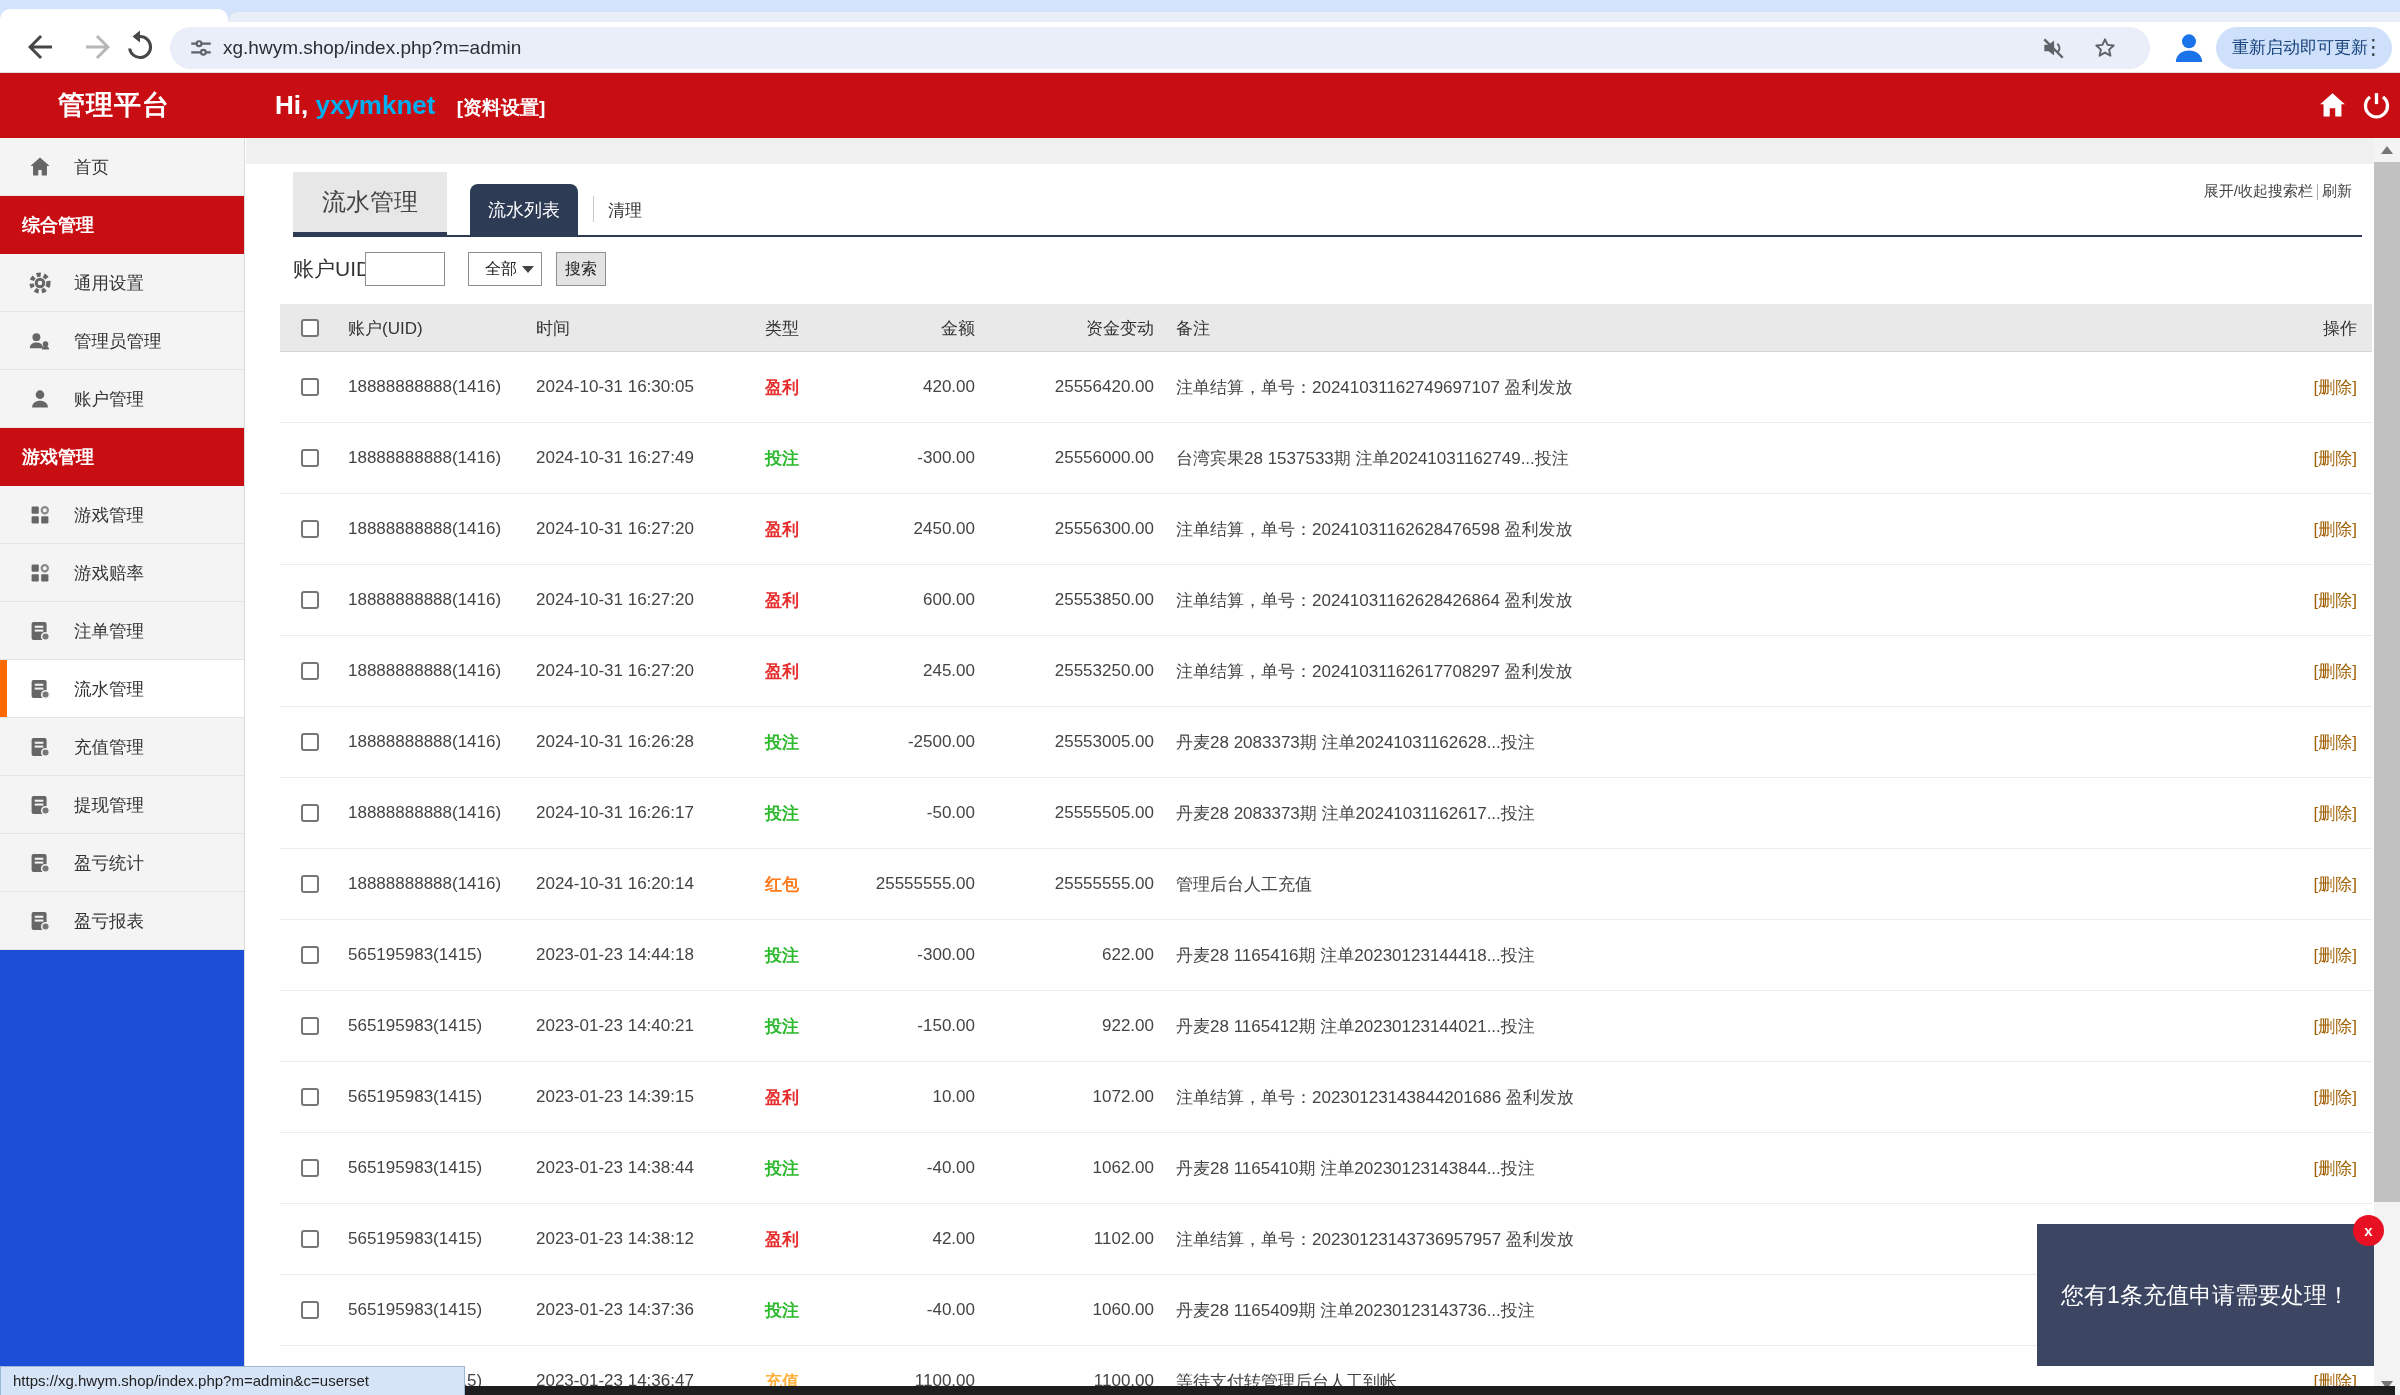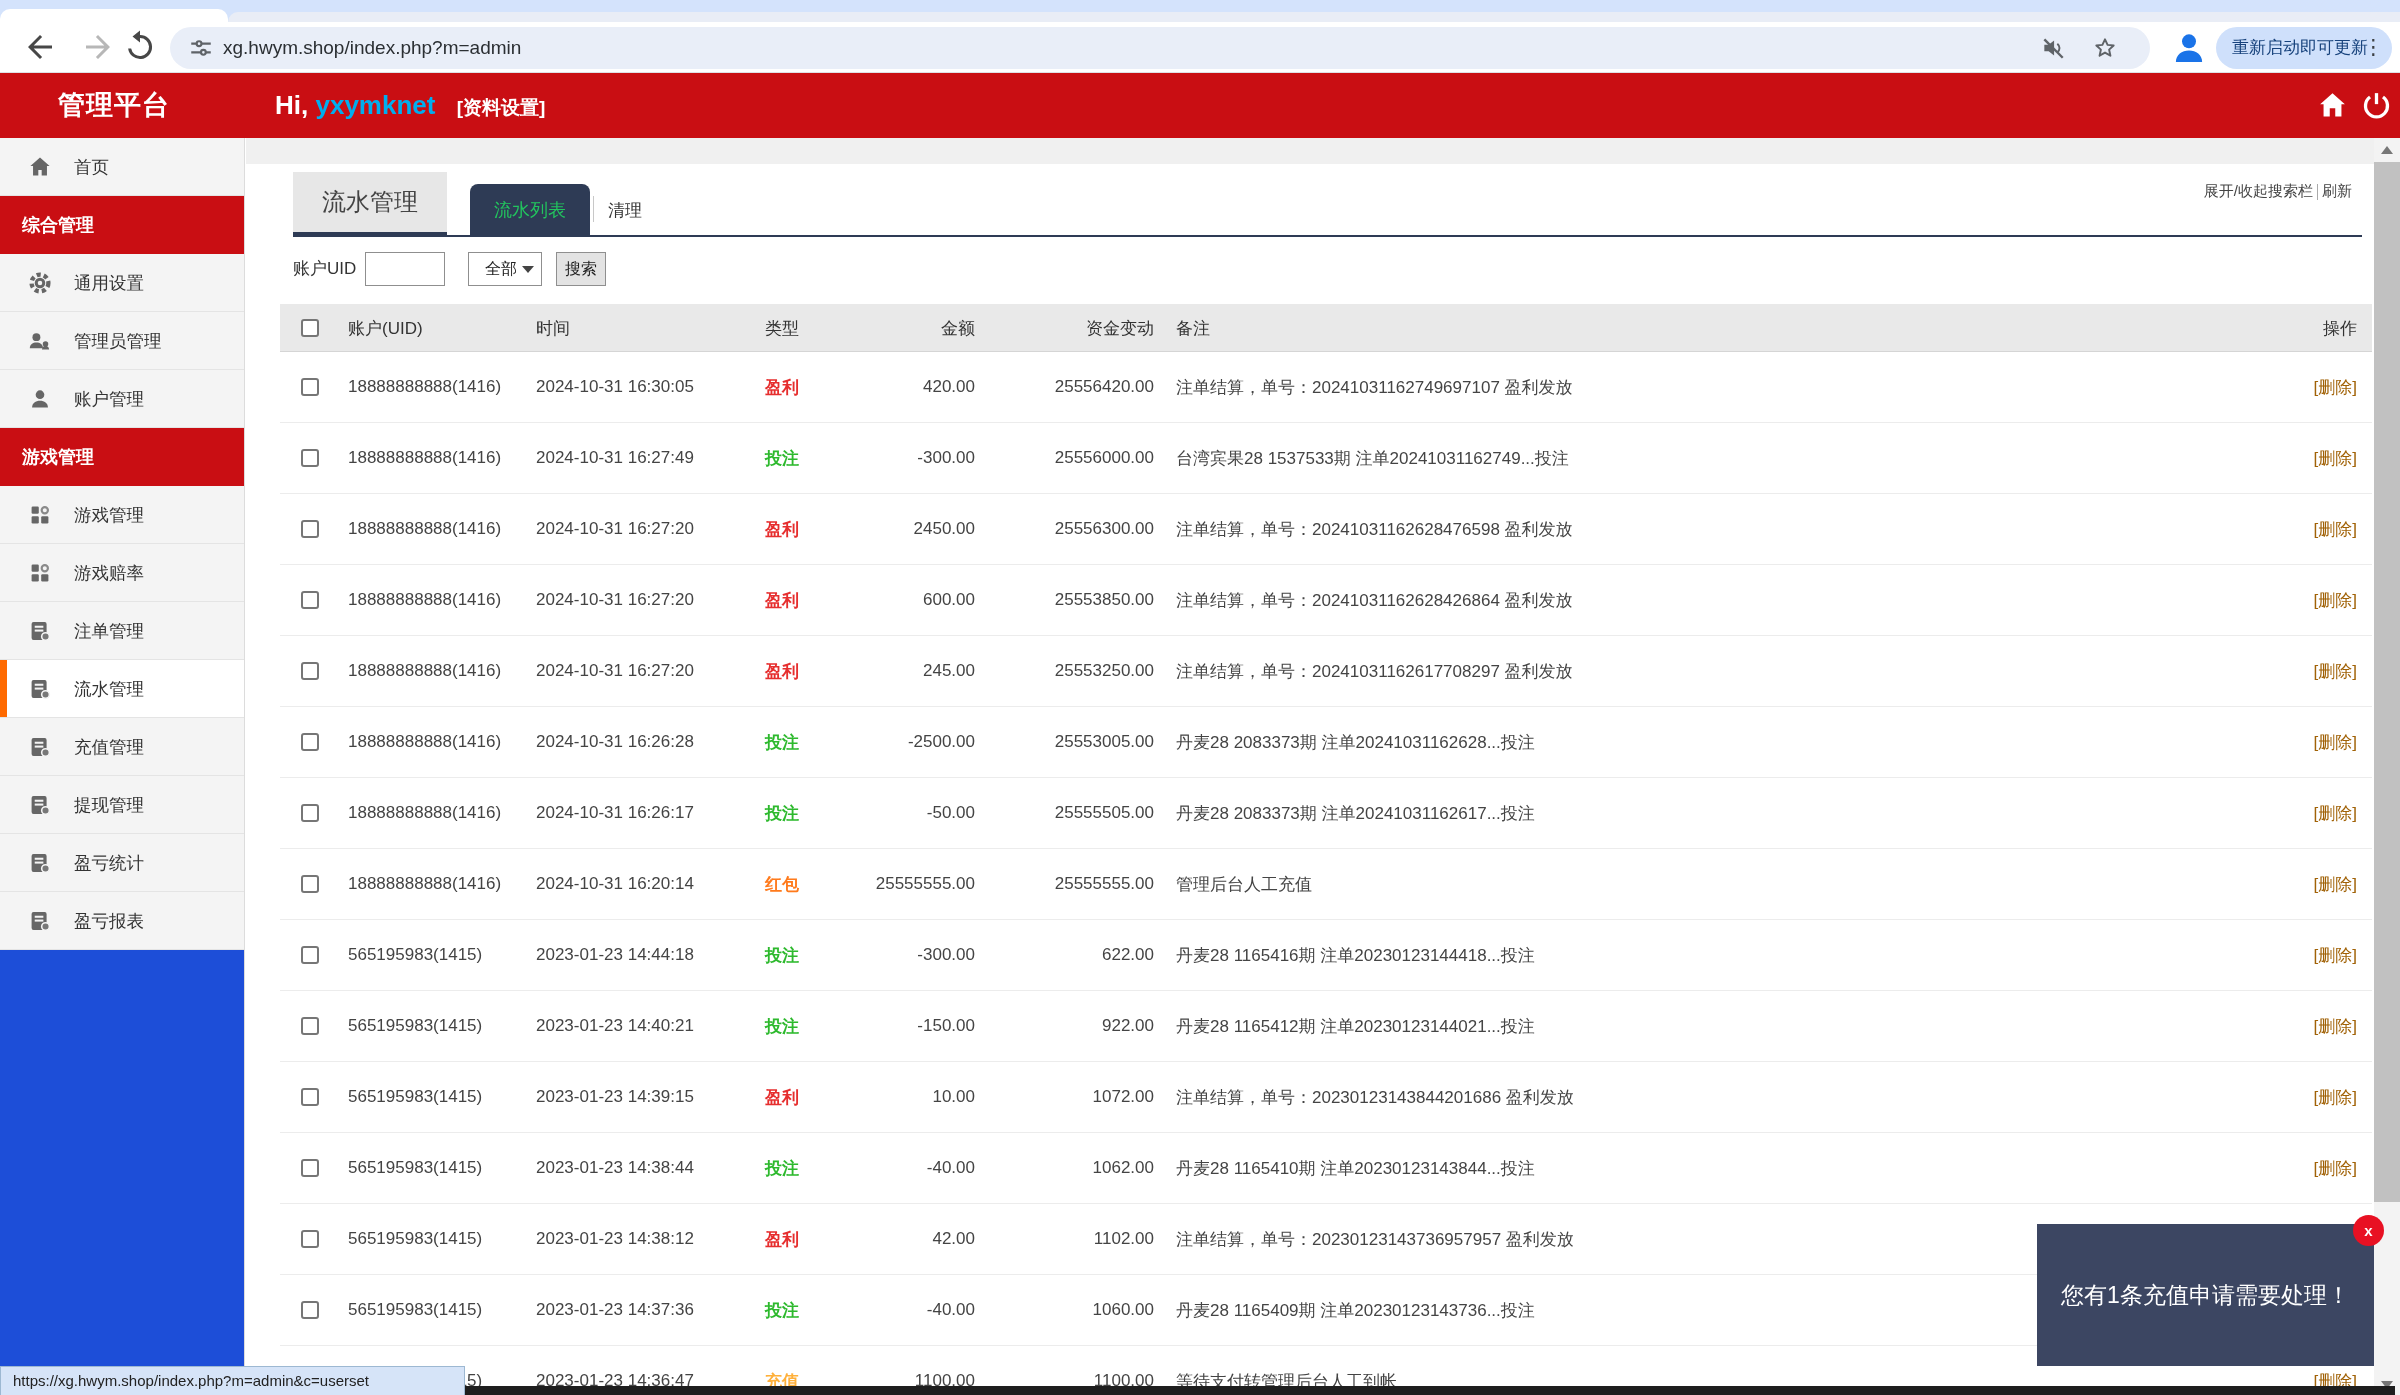--- a/index.html
+++ b/index.html
@@ -36,29 +36,29 @@
   .sb-section { position:relative; height:58px; background:#c90e13; line-height:58px; }
   .sb-section .sb-label { color:#fff; font-weight:bold; margin-left:22px; font-size:18px;margin-top:7px; }
   .sb-item .sb-label { position:absolute; left:74px; top:0; height:58px; line-height:58px; font-size:17.5px; color:#333; }
   .sb-icon { position:absolute; left:28px; top:17px; width:24px; height:24px; }
 
   
   .main-bg { position:absolute; left:246px; top:138px; width:2128px; height:1257px; background:#fff; }
   .main-topstrip { position:absolute; left:246px; top:138px; width:2128px; height:26px; background:#f0f0f0; }
   .page-title-box { position:absolute; left:293px; top:172px; width:154px; height:65px; background:#e7e7e7; border-bottom:5px solid #2e3b55; text-align:center; line-height:60px; font-size:24px; color:#444; }
   .navy-line { position:absolute; left:293px; top:235px; width:2069px; height:2px; background:#2e3b55; }
-  .tab-active { position:absolute; left:470px; top:184px; width:120px; height:53px; background:#2e3b55; border-radius:8px 8px 0 0; color:#22c55e; font-size:18px; text-align:center; line-height:53px; cursor:pointer; }
+  .tab-active { position:absolute; left:470px; top:184px; width:108px; height:53px; background:#2e3b55; border-radius:8px 8px 0 0; color:#ffffff; font-size:18px; text-align:center; line-height:53px; cursor:pointer; }
   .tab-divider { position:absolute; left:593px; top:196px; width:1px; height:26px; background:#c8c8c8; }
   .tab-plain { position:absolute; left:608px; top:184px; height:53px; line-height:53px; font-size:17px; color:#333; cursor:pointer; }
   .top-links { position:absolute; top:182px; right:48px; font-size:15px; color:#444; display:flex; align-items:center; gap:4px; }
   .top-links .lk { cursor:pointer; }
   .lk-sep { width:1px; height:16px; background:#aaa; }
 
   
-  .search-label { position:absolute; left:293px; top:252px; height:34px; line-height:34px; font-size:17px; color:#333; }
+  .search-label { position:absolute; left:293px; top:252px; height:34px; line-height:34px; font-size:21px; color:#333; }
   .search-input { position:absolute; left:365px; top:252px; width:80px; height:34px; border:1px solid #8f8f8f; background:#fff; font-size:16px; padding:0 6px; font-family:inherit; }
   .search-select { position:absolute; left:468px; top:252px; width:74px; height:34px; border:1px solid #8f8f8f; background:#fff; font-size:16px; color:#222; line-height:32px; padding-left:16px; cursor:pointer; }
   .sel-arrow { position:absolute; right:7px; top:13px; width:0; height:0; border-left:6px solid transparent; border-right:6px solid transparent; border-top:7px solid #444; }
   .search-btn { position:absolute; left:556px; top:252px; width:50px; height:34px; background:#e3e3e3; border:1px solid #8f8f8f; font-size:16px; color:#222; text-align:center; line-height:32px; cursor:pointer; }
 
   
   .table { position:absolute; left:280px; top:304px; width:2092px; height:1143px; overflow:hidden; }
   .thead { position:relative; height:48px; background:#e9e9e9; border-bottom:1px solid #d5d5d5; }
   .trow { position:relative; height:71px; border-bottom:1px solid #ececec; background:#fff; }
   .cell { position:absolute; top:50%; transform:translateY(-50%); font-size:17px; color:#444; white-space:nowrap; }

